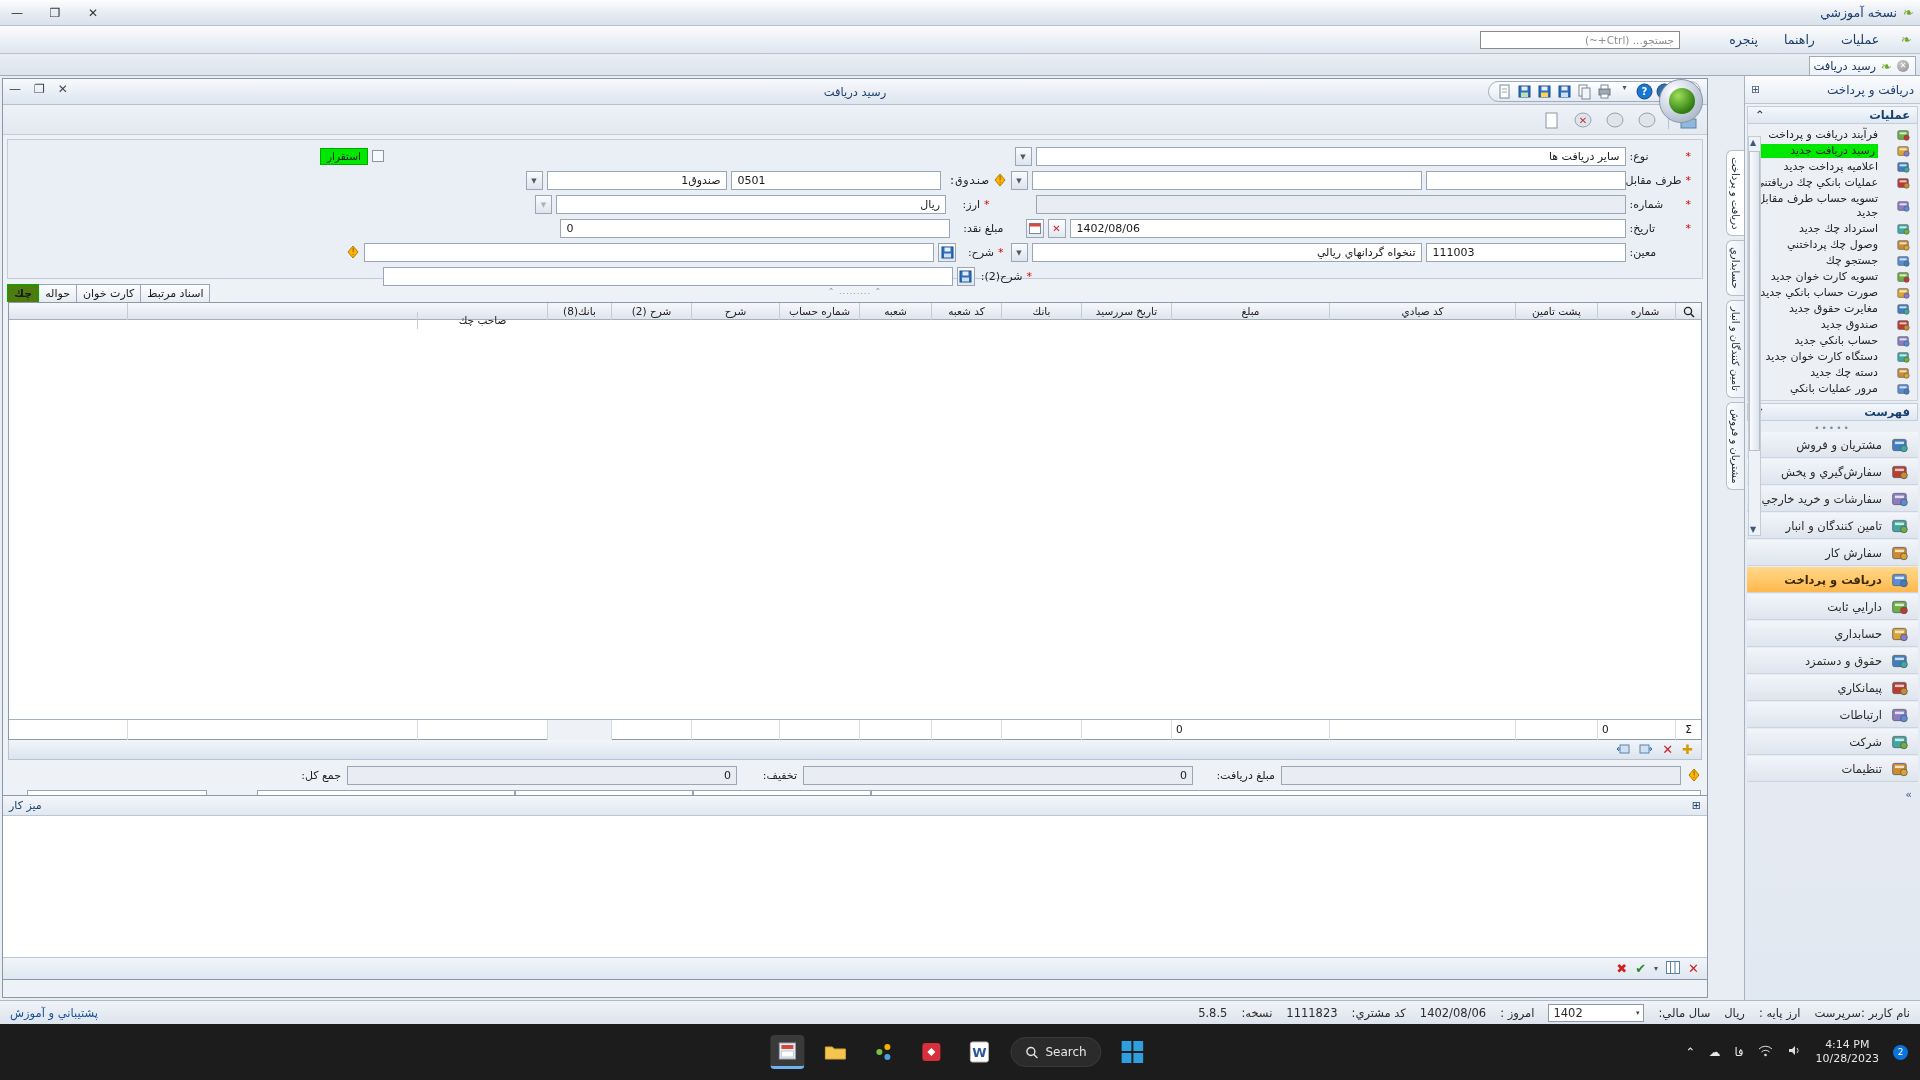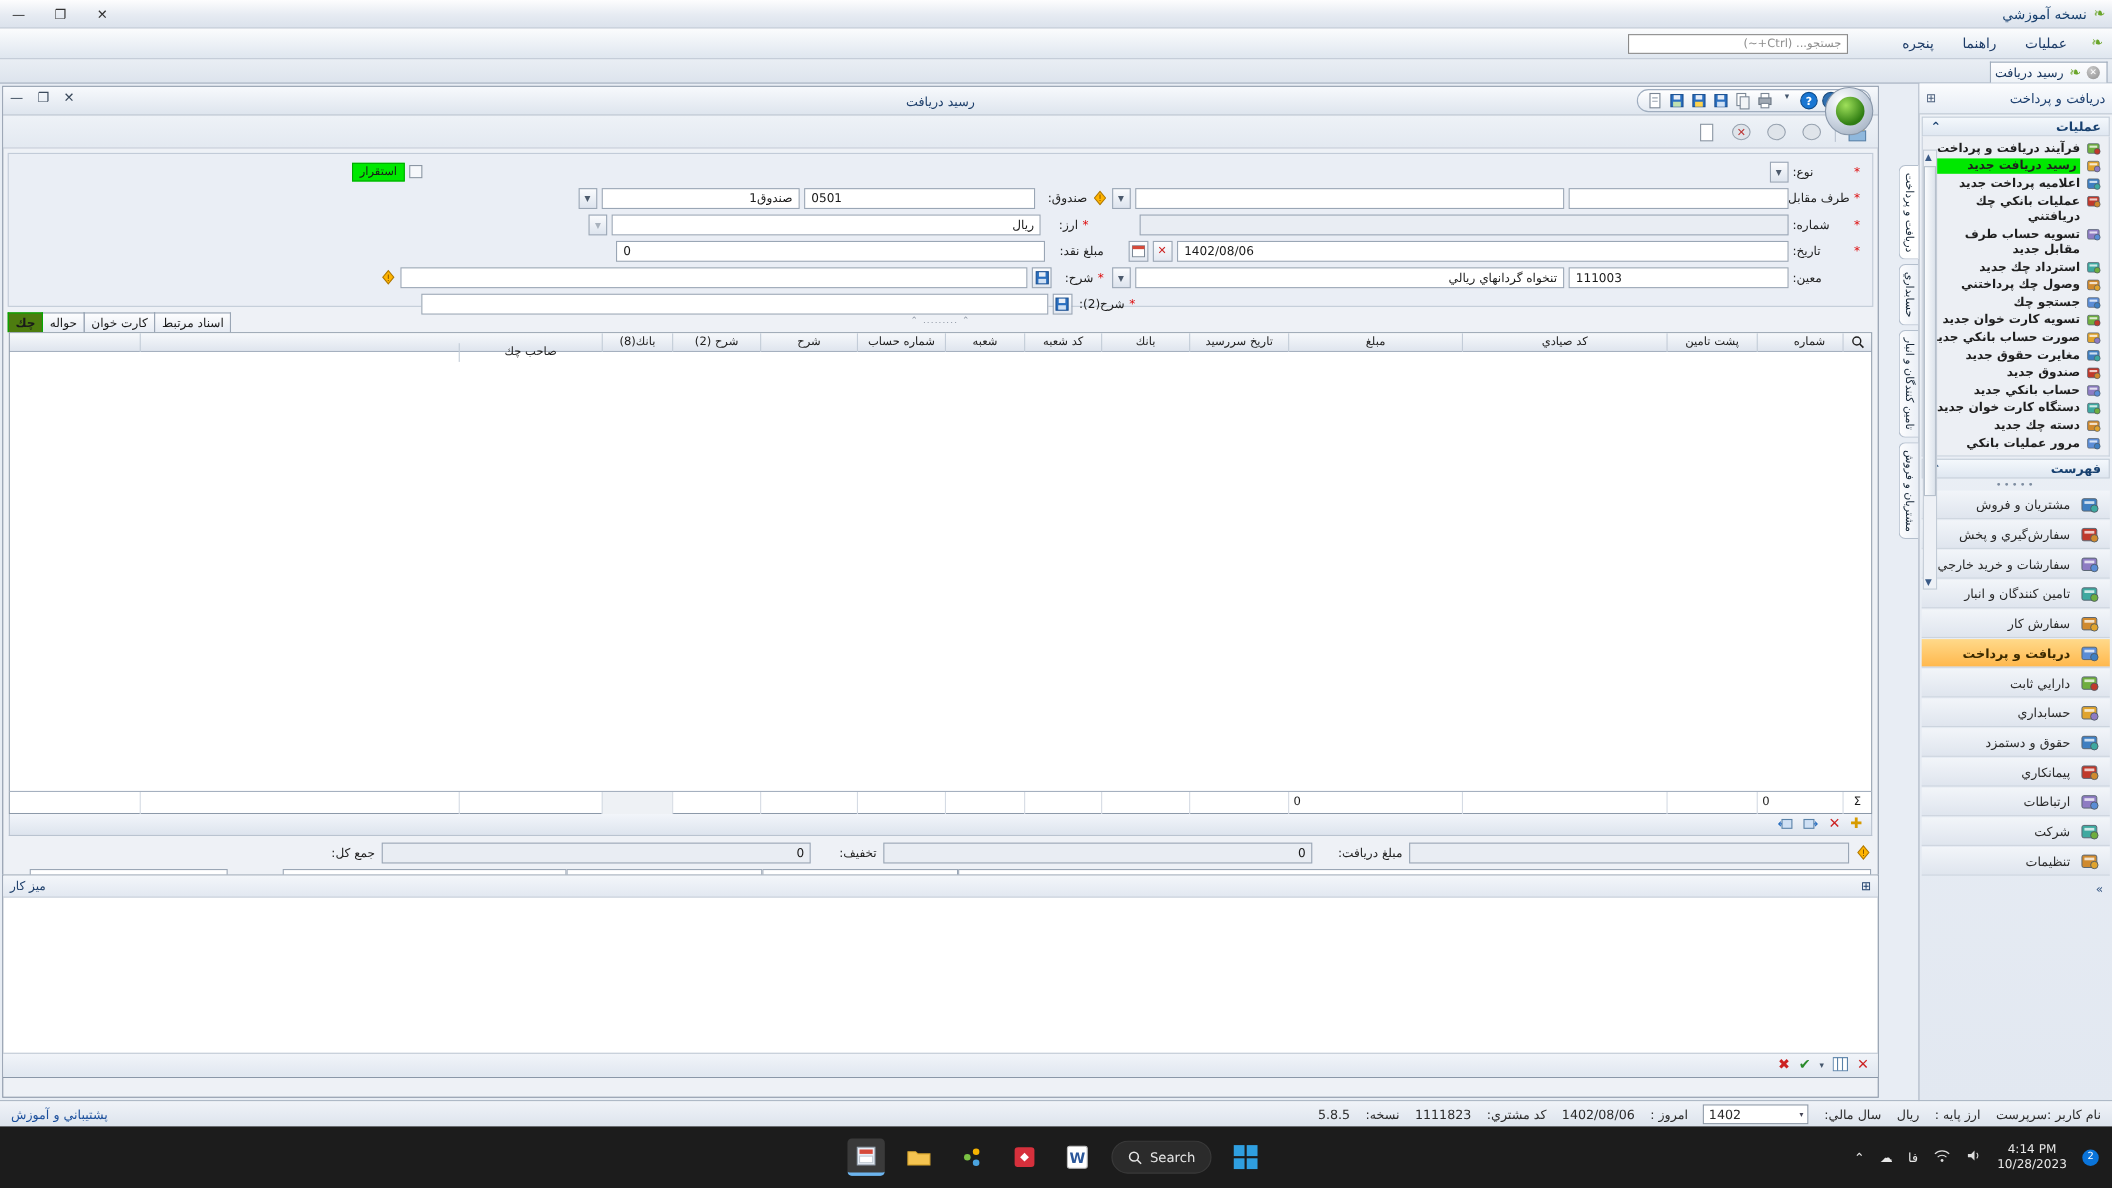--- a/index.html
+++ b/index.html
@@ -65,22 +65,22 @@
   .dock-head .pin{ color:#4b5f7c; font-size:11px; }
 
   .grp{ margin:2px 2px 0 2px; }
   .grp-head{
     height:18px; display:flex; align-items:center; justify-content:space-between;
     padding:0 7px; font-size:11.5px; font-weight:bold; color:#17406f;
     background:linear-gradient(#f4f8fc,#dfe7f1); border:1px solid #c3cdd9;
   }
   .grp-body{ background:#eceff4; border:1px solid #c9d2dd; border-top:none; padding:3px 2px; }
   .nav-item{
-    display:flex; align-items:flex-start; gap:5px; padding:1px 4px; min-height:15px;
-    font-size:11px; color:#1f1f1f; line-height:14px;font-weight:bold;
+    display:flex; align-items:center; gap:18px; padding:1px 4px; min-height:15px;
+    font-size:11px; color:#1f1f1f; line-height:14px;
   }
   .nav-item .lbl{ flex:1; text-align:right; }
   .nav-item.active .lbl{ background:#00e800; padding:0 3px; }
   .ico{ width:15px; height:14px; flex:none; position:relative; }
 
   .scroll-col{
     position:absolute; top:30px; left:3px; width:13px; height:400px;
     background:#eef1f6; border:1px solid #c2cbd6;
   }
   .scroll-thumb{ position:absolute; top:14px; left:0; width:11px; height:300px;
@@ -670,40 +670,41 @@
             <rect x="6" y="3" width="11" height="15" fill="#fff" stroke="#8b96a3"></rect>
           </svg>
       </span>
     </div>
 
     <div class="form">
 
       <div class="row">
         <span class="star">*</span>
         <span class="lab" style="width:52px;">نوع:</span>
+        <div class="fld" style="width:590px;justify-content:flex-start;">ساير دريافت ها</div>
         <div class="dd">▼</div>
         <div style="flex:1;"></div>
         <div style="width:12px;height:12px;border:1px solid #8b96a3;background:#f6f8fb;"></div>
         <div class="grnbtn">استقرار</div>
         <div style="width:300px;"></div>
       </div>
 
       <div class="row">
         <span class="star">*</span>
         <span class="lab" style="width:52px;">طرف مقابل:</span>
         <div class="fld" style="width:200px;"></div>
         <div class="fld" style="width:390px;"></div>
         <div class="dd">▼</div>
         <span class="warn">
           <svg width="14" height="14" viewBox="0 0 14 14">
               <polygon points="7,1 12,7 7,13 2,7" fill="#ffb400" stroke="#b07800"></polygon>
               <text x="7" y="10" font-size="8" fill="#7a4b00" text-anchor="middle">!</text>
             </svg>
         </span>
-        <span class="lab" style="width:44px;text-align:right;">صندوق:</span>
+        <span class="lab" style="width:44px;text-align:right;font-family:Liberation Mono, monospace;">صندوق:</span>
         <div class="fld num" style="width:210px;">0501</div>
         <div class="fld" style="width:180px;">صندوق1</div>
         <div class="dd">▼</div>
         <div style="width:36px;"></div>
       </div>
 
       <div class="row">
         <span class="star">*</span>
         <span class="lab" style="width:52px;">شماره:</span>
         <div class="fld ro" style="width:590px;"></div>

